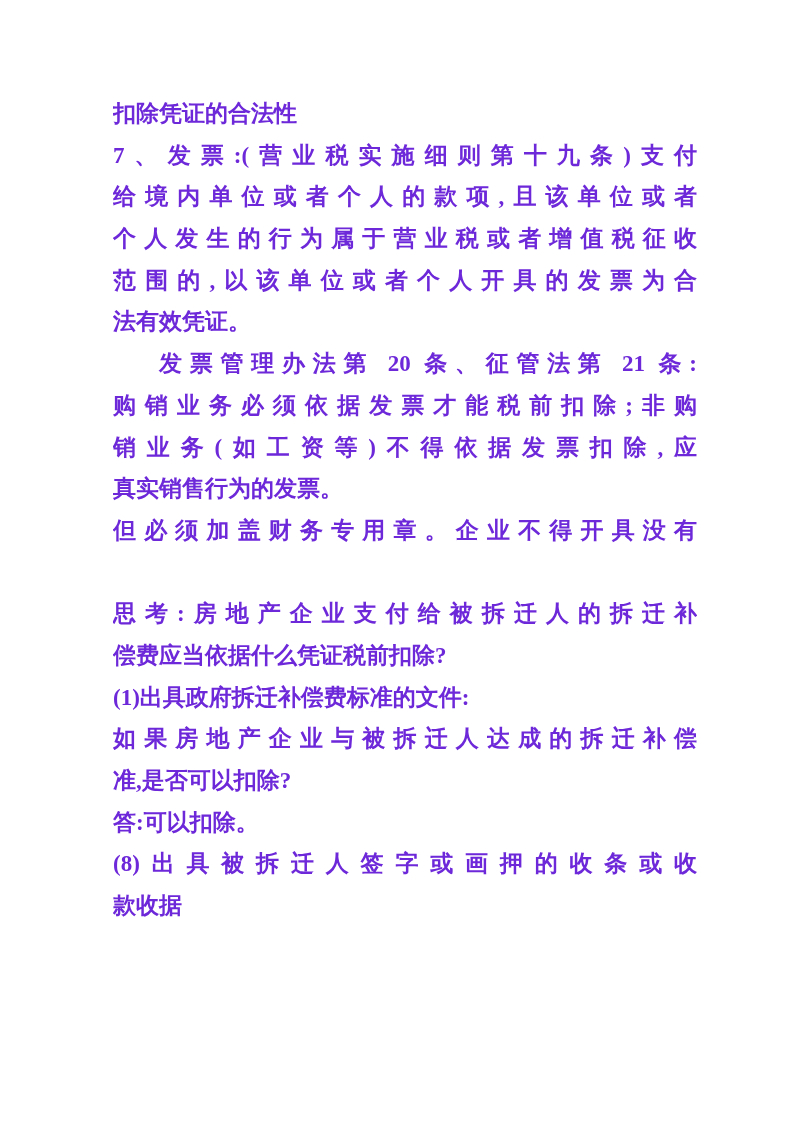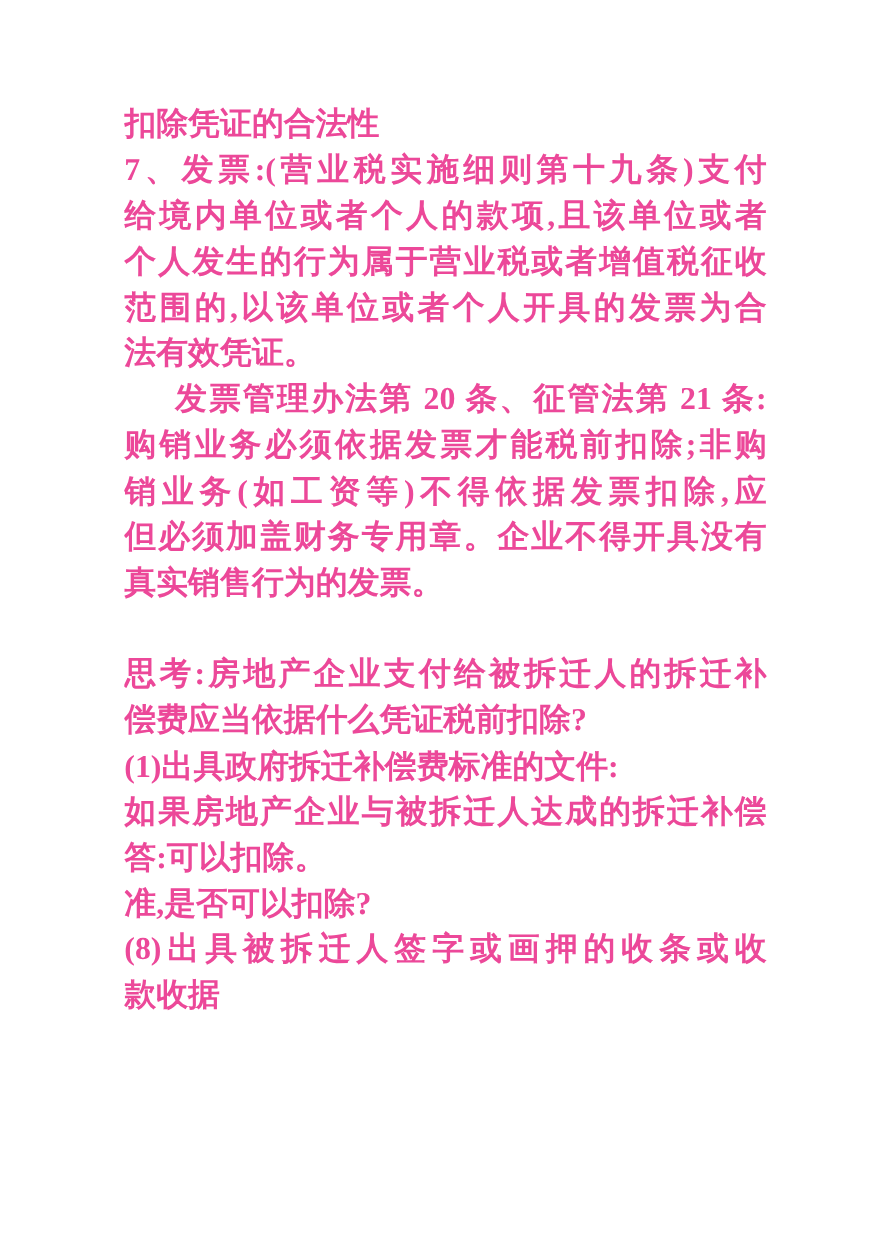--- a/index.html
+++ b/index.html
@@ -23,24 +23,24 @@
   }
   .doc-text {
     position: absolute;
     left: 113px;
     top: 93px;
     width: 584px;
   }
   .line {
     font-family: "Liberation Serif", "DejaVu Serif", serif;
     font-weight: bold;
-    font-size: 29px;
+    font-size: 23px;
     line-height: 41.7px;
     height: 41.7px;
-    color: #ec4899;
+    color: #6d28d9;
     text-align: justify;
     text-justify: inter-character;
     overflow: hidden;
   }
   .line.fill {
     text-align-last: justify;
   }
   .line.indent {
     padding-left: 46px;
   }
@@ -52,25 +52,25 @@
   <div class="doc-text" style="color: rgb(0, 0, 0);">
       <div class="line">扣除凭证的合法性</div>
       <div class="line fill">7、发票:(营业税实施细则第十九条)支付</div>
       <div class="line fill">给境内单位或者个人的款项,且该单位或者</div>
       <div class="line fill">个人发生的行为属于营业税或者增值税征收</div>
       <div class="line fill">范围的,以该单位或者个人开具的发票为合</div>
       <div class="line">法有效凭证。</div>
       <div class="line fill indent">发票管理办法第 20 条、征管法第 21 条:</div>
       <div class="line fill">购销业务必须依据发票才能税前扣除;非购</div>
       <div class="line fill">销业务(如工资等)不得依据发票扣除,应</div>
+      <div class="line">真实销售行为的发票。</div>
       <div class="line fill">但必须加盖财务专用章。企业不得开具没有</div>
-      <div class="line">真实销售行为的发票。</div>
       <div class="line"></div>
       <div class="line fill">思考:房地产企业支付给被拆迁人的拆迁补</div>
       <div class="line">偿费应当依据什么凭证税前扣除?</div>
       <div class="line">(1)出具政府拆迁补偿费标准的文件:</div>
       <div class="line fill">如果房地产企业与被拆迁人达成的拆迁补偿</div>
+      <div class="line">准,是否可以扣除?</div>
       <div class="line">答:可以扣除。</div>
-      <div class="line">准,是否可以扣除?</div>
       <div class="line fill">(8)出具被拆迁人签字或画押的收条或收</div>
       <div class="line">款收据</div>
     </div>
 </div>
 
 </body></html>

